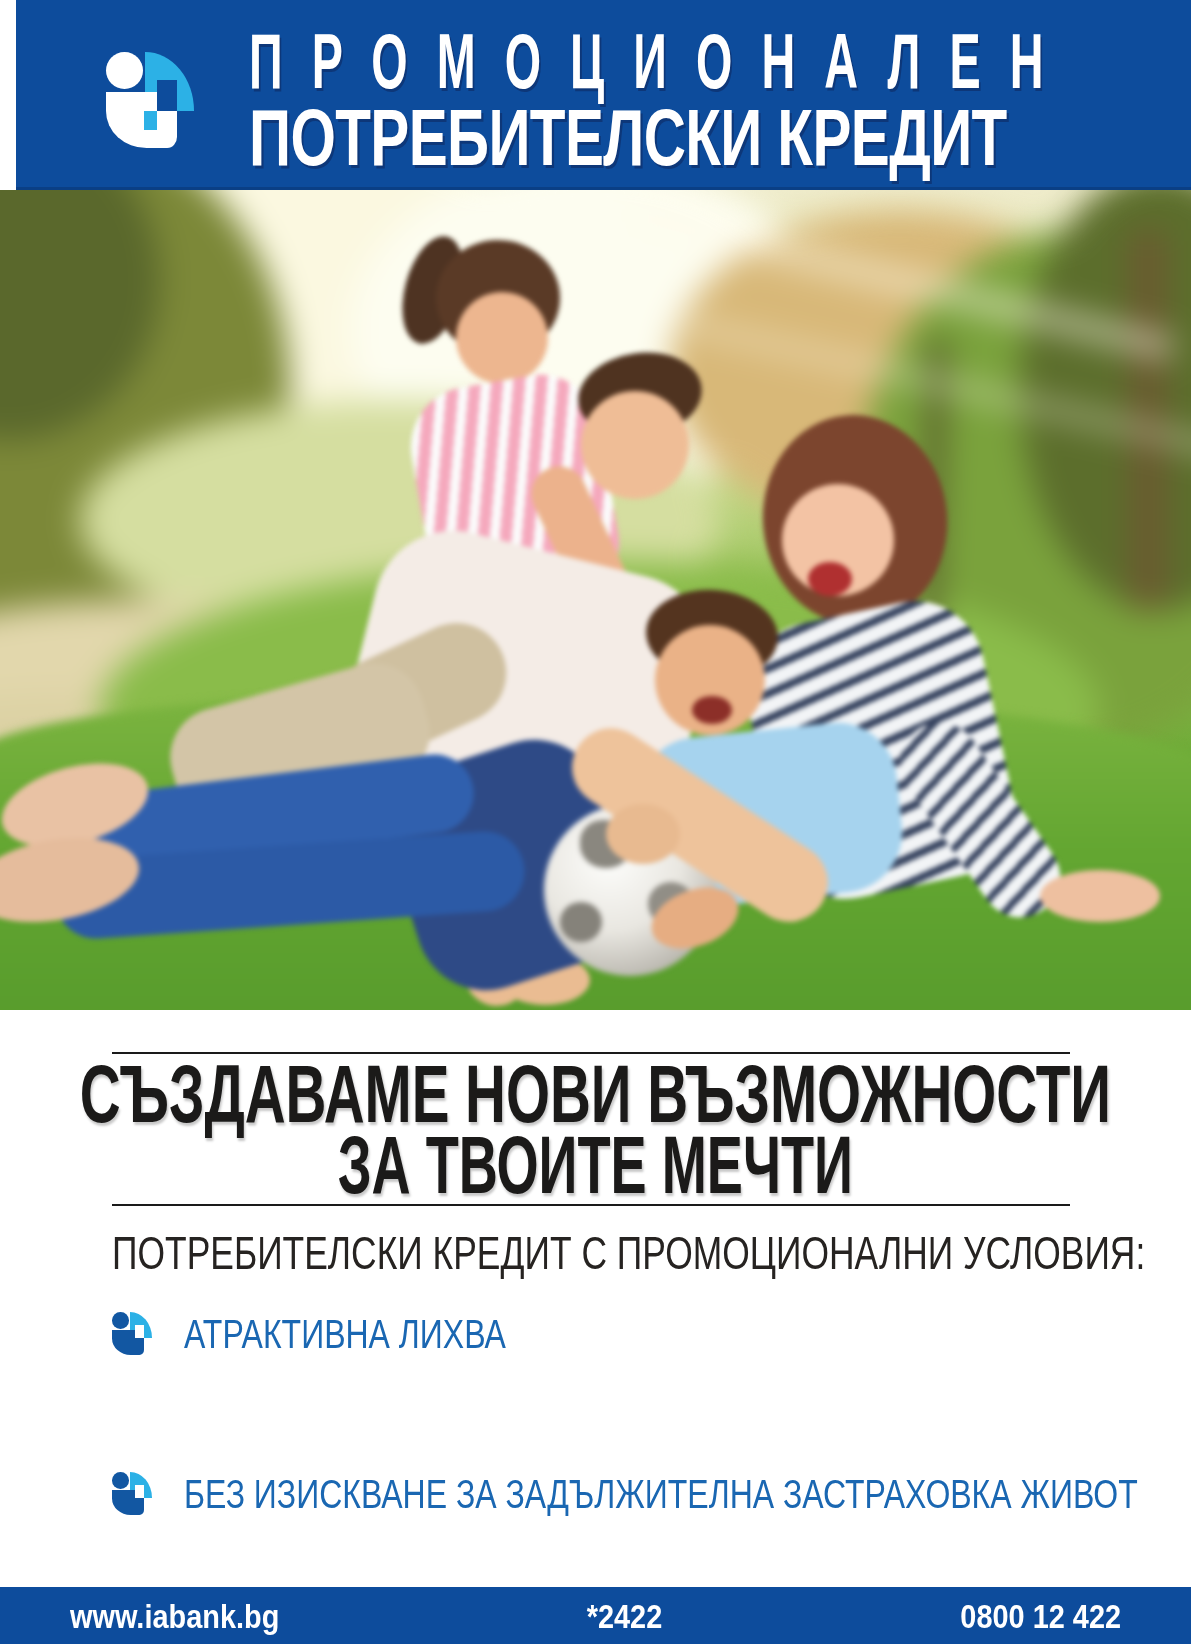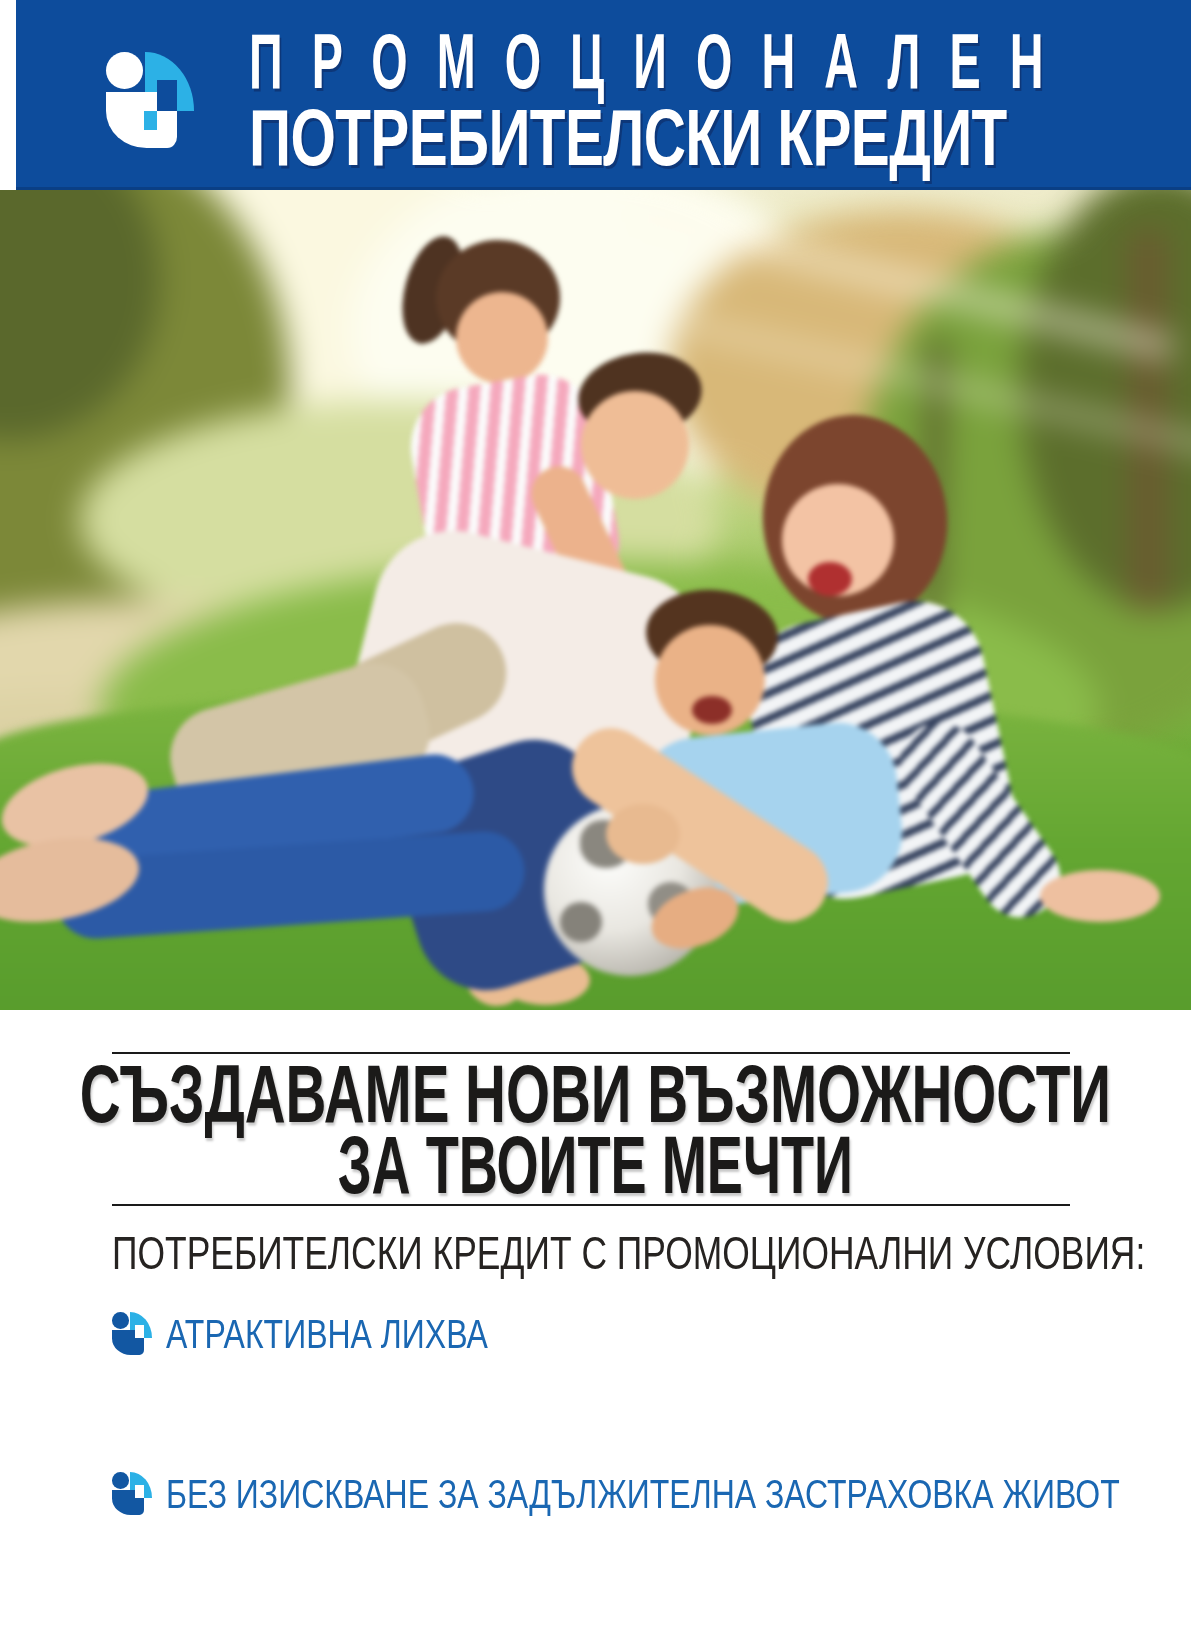--- a/index.html
+++ b/index.html
@@ -58,21 +58,21 @@
     text-shadow:2px 3px 3px rgba(0,0,0,0.22);}
   .hl1{top:1053px;font-size:82px;}
   .hl1 span{transform:scaleX(0.69);}
   .hl2{top:1124px;font-size:82px;}
   .hl2 span{transform:scaleX(0.66);}
   .subheading{
     position:absolute;left:112px;top:1230px;font-size:46px;font-weight:400;color:#262321;
     line-height:1;white-space:nowrap;transform:scaleX(0.77);transform-origin:left center;
   }
   
-  .bullet{position:absolute;left:112px;height:48px;display:flex;align-items:center;gap:14px;}
+  .bullet{position:absolute;left:112px;height:48px;display:flex;align-items:center;gap:32px;}
   .b1{top:1310px;} .b2{top:1390px;} .b3{top:1470px;}
   .logo-mini{width:40px;height:44px;flex:0 0 auto;
     --p:#1257a2;--s:#2cb1e6;--t:#1257a2;--bg:#ffffff;}
   .bullet-label{font-size:40px;color:#1a67b2;line-height:1;white-space:nowrap;
     transform:scaleX(0.80);transform-origin:left center;}
   
   .footer{
     position:absolute;left:0;top:1587px;width:1191px;height:57px;background:#0d4c9c;
     display:flex;align-items:center;justify-content:space-between;
     padding:0 70px;box-sizing:border-box;color:#ffffff;font-weight:bold;
@@ -212,14 +212,19 @@
       <div class="head"></div>
         <div class="quarter"></div>
         <div class="notch"></div>
       <div class="bodytop"></div>
         <div class="bodybot"></div>
         <div class="tab"></div>
     </div>
     <div class="bullet-label">БЕЗ ИЗИСКВАНЕ ЗА ЗАДЪЛЖИТЕЛНА ЗАСТРАХОВКА ЖИВОТ</div>
   </div>
 
+  <div class="footer">
+    <span class="f-left">www.iabank.bg</span>
+    <span class="f-center">*2422</span>
+    <span class="f-right">0800 12 422</span>
+  </div>
 
 </div>
 
 </body></html>

